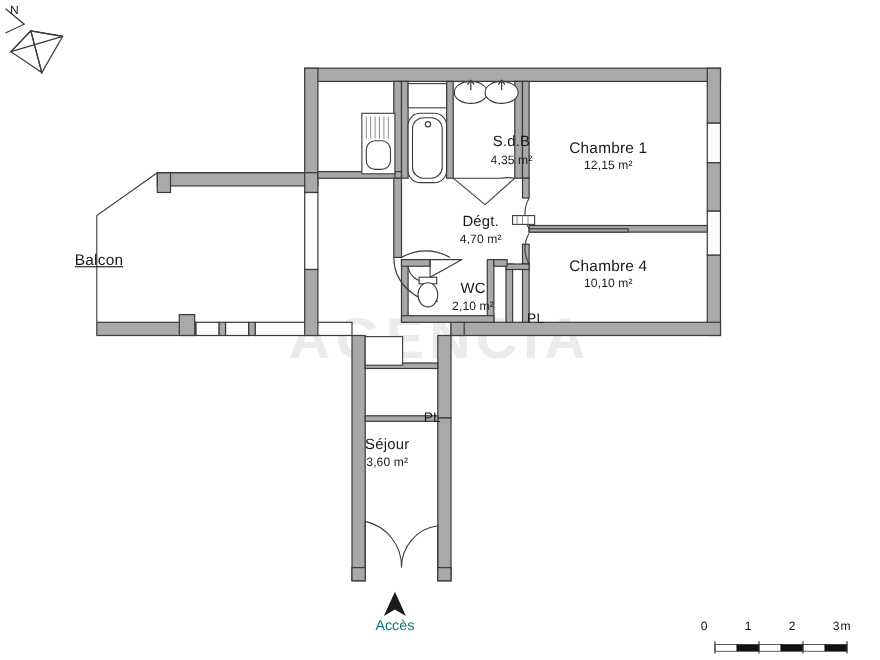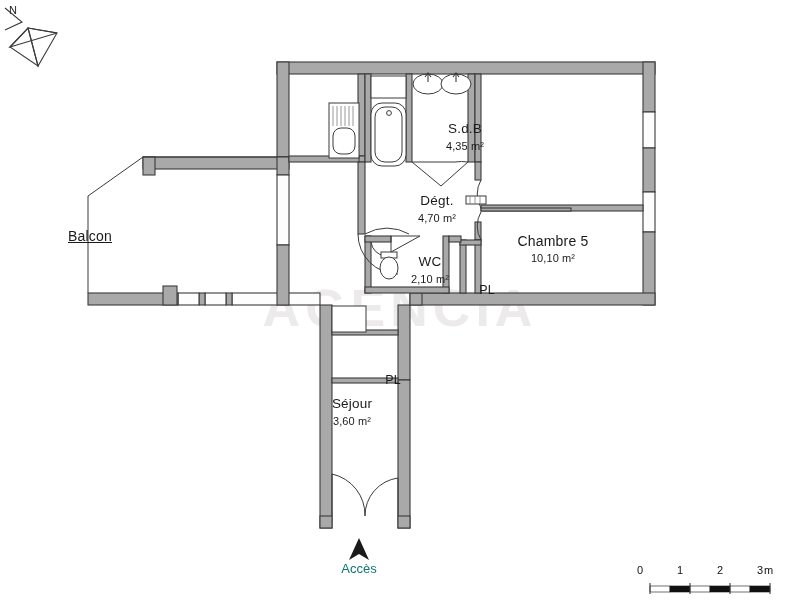--- a/index.html
+++ b/index.html
@@ -288,28 +288,32 @@
     <div class="room-name">Balcon</div>
     <div class="room-area"></div>
   </div>
 
 
   <div class="room-label" style="left:436px; top:121px;margin-left:29px;">
     <div class="room-name">S.d.B</div>
     <div class="room-area">4,35 m²</div>
   </div>
 
+  <div class="room-label label-lg" style="left:553px; top:126px;">
+    <div class="room-name">Chambre 1</div>
+    <div class="room-area">12,15 m²</div>
+  </div>
 
   <div class="room-label" style="left:437px; top:193px;">
     <div class="room-name">Dégt.</div>
     <div class="room-area">4,70 m²</div>
   </div>
 
   <div class="room-label label-lg" style="left:553px; top:233px;">
-    <div class="room-name">Chambre 5</div>
+    <div class="room-name">Chambre 4</div>
     <div class="room-area">10,10 m²</div>
   </div>
 
   <div class="room-label" style="left:430px; top:254px;">
     <div class="room-name">WC</div>
     <div class="room-area">2,10 m²</div>
   </div>
 
   <div class="room-label" style="left:352px; top:396px;">
     <div class="room-name">Séjour</div>

